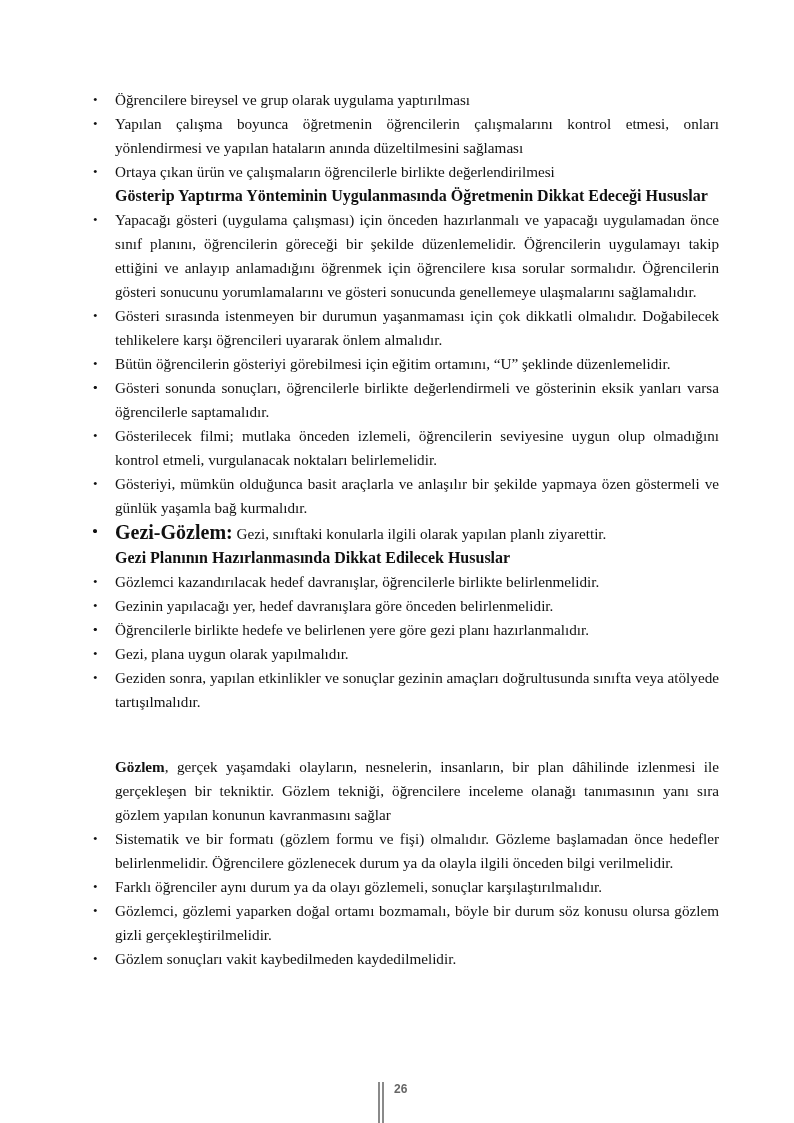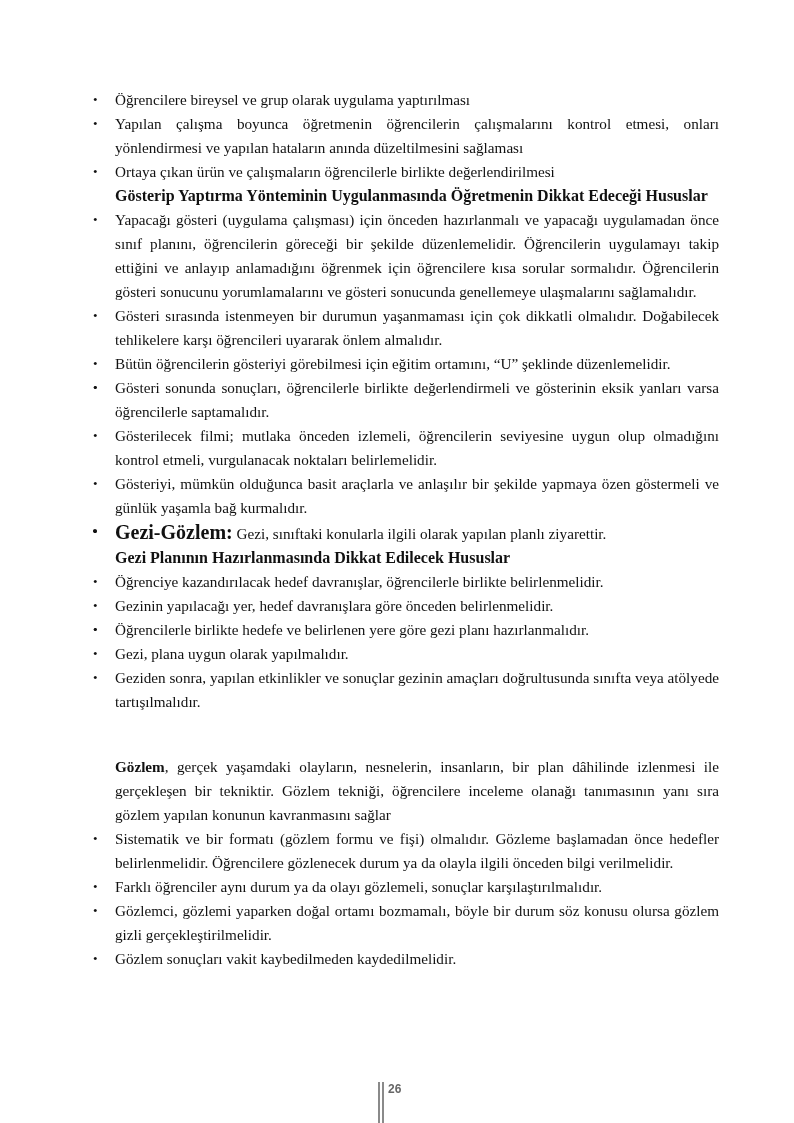--- a/index.html
+++ b/index.html
@@ -77,21 +77,21 @@
       left: 0;
       top: 0;
       width: 6px;
       height: 41px;
       border-left: 2px solid #8a8a8a;
       border-right: 2px solid #8a8a8a;
       box-sizing: border-box;
     }
     .footer .num {
       position: absolute;
-      left: 10px;
+      left: 16px;
       top: 0;
       font-family: "Liberation Sans", "DejaVu Sans", sans-serif;
       font-weight: bold;
       font-size: 12px;
       color: #666666;
       line-height: 14px;
     }
   </style>
 </head>
 <body>
@@ -144,21 +144,21 @@
       <span class="bullet">•</span>
     </div>
 
     <div class="item big">
       <span class="bullet">•</span>
       <span class="big-lead">Gezi-Gözlem:</span><span> Gezi, sınıftaki konularla ilgili olarak yapılan planlı ziyarettir.</span>
     </div>
     <div class="heading">Gezi Planının Hazırlanmasında Dikkat Edilecek Hususlar</div>
     <div class="item">
       <span class="bullet">•</span>
-      <span>Öğrenciye kazandırılacak hedef davranışlar, öğrencilerle birlikte belirlenmelidir.</span>
+      <span>Gözlemci kazandırılacak hedef davranışlar, öğrencilerle birlikte belirlenmelidir.</span>
     </div>
     <div class="item">
       <span class="bullet">•</span>
       <span>Gezinin yapılacağı yer, hedef davranışlara göre önceden belirlenmelidir.</span>
     </div>
     <div class="item">
       <span class="bullet">•</span>
     </div>
     <div class="item">
       <span class="bullet">•</span>

